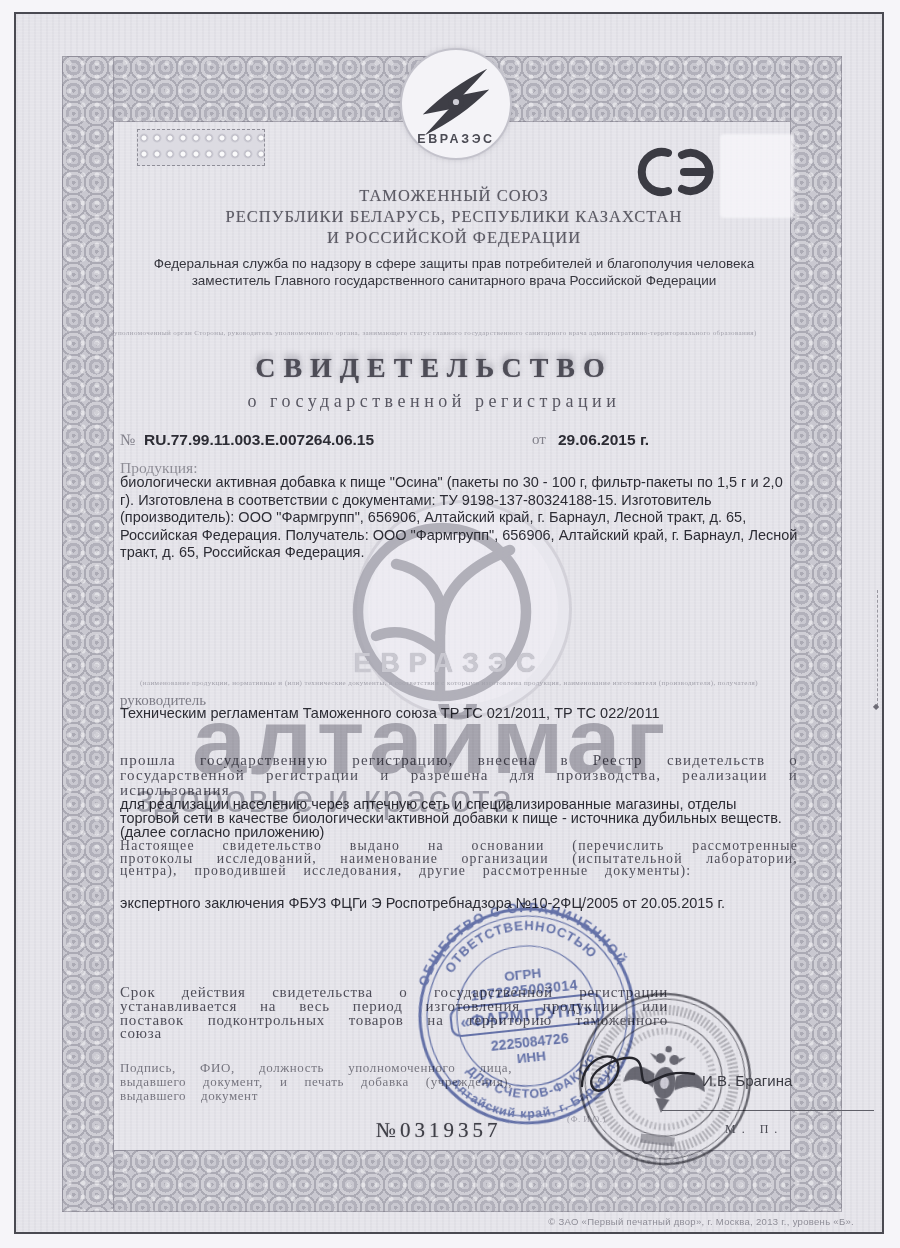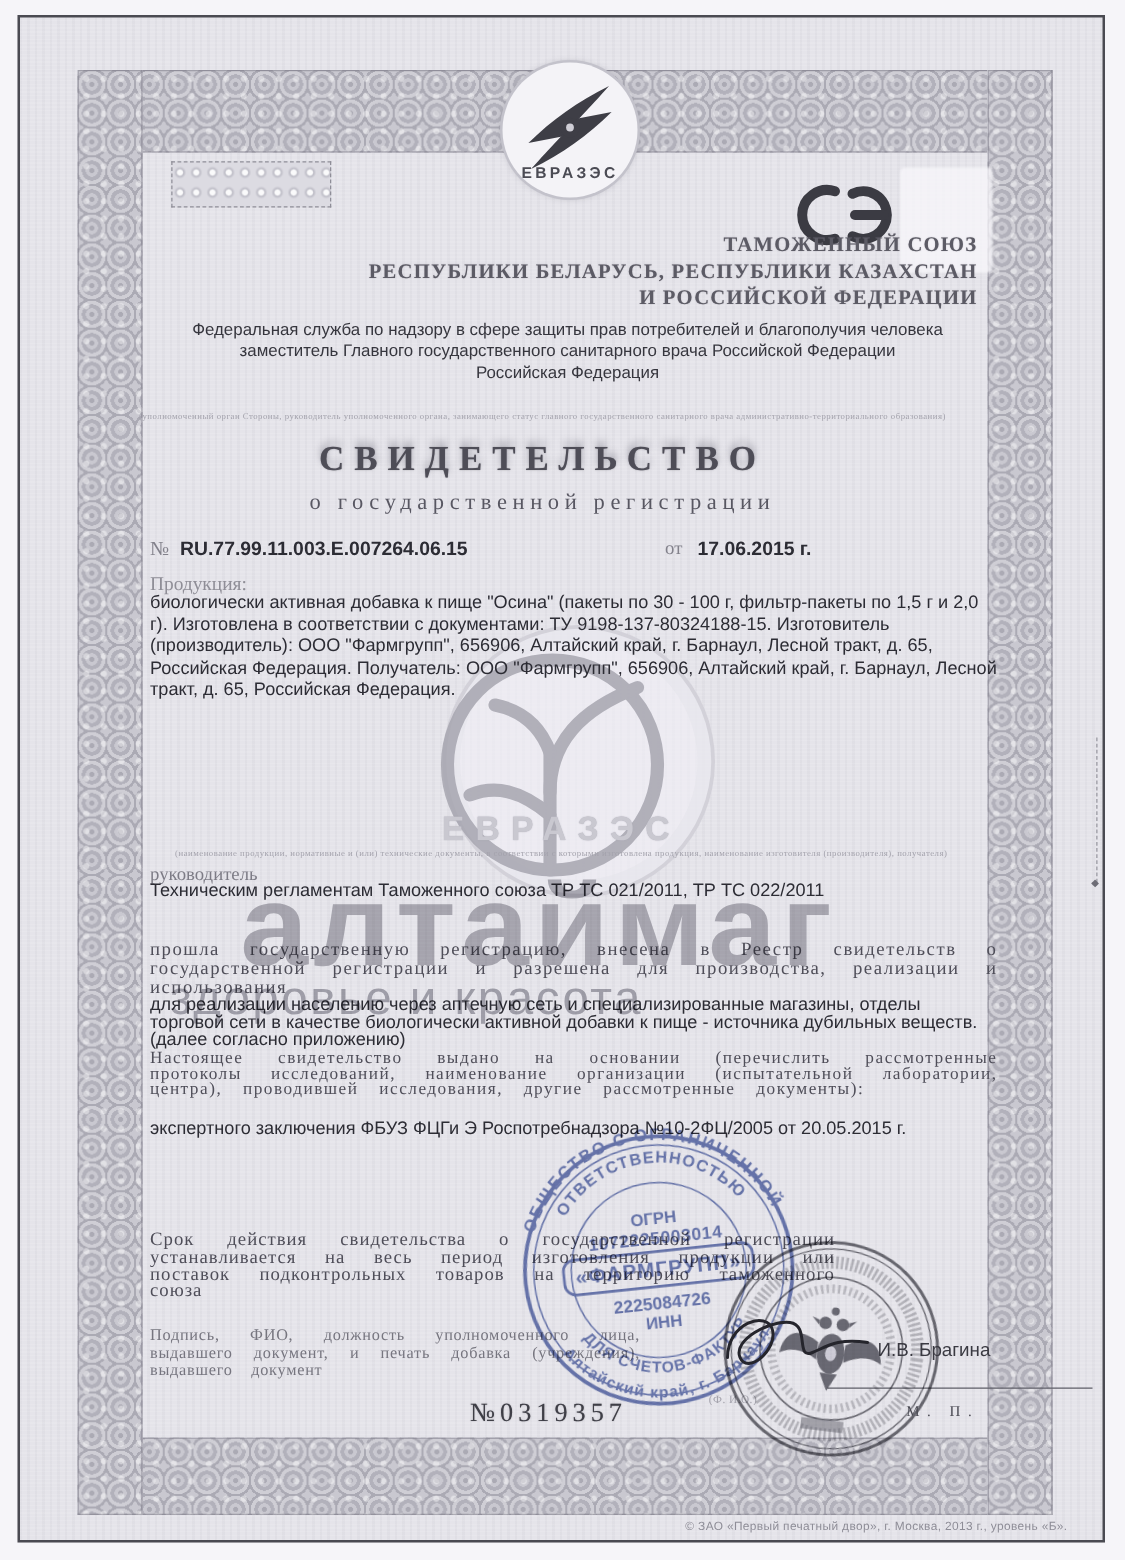--- a/index.html
+++ b/index.html
@@ -24,21 +24,21 @@
   .band-left{left:46px;width:52px;top:42px;bottom:20px}
   .band-right{right:40px;width:52px;top:42px;bottom:20px}
   .logo-circle{left:386px;top:36px;width:108px;height:108px;border-radius:50%;
     background:#f4f3f7;box-shadow:0 0 0 2px #c3c2cb,0 0 6px rgba(80,80,95,.35);z-index:3;text-align:center}
   .dash-box{left:121px;top:115px;width:128px;height:37px;border:1px dashed #8f8e98;
     background-color:#dcdbe2;
     background-image:radial-gradient(circle at 6px 8px,rgba(255,255,255,.85) 2px,rgba(158,157,170,.5) 3px,transparent 5px);
     background-size:13px 16px;z-index:2}
   .white-patch{left:704px;top:120px;width:74px;height:84px;background:rgba(248,247,251,.75);
     border-radius:4px;filter:blur(1px);z-index:2}
-  .union{left:110px;right:100px;top:171px;text-align:right;color:#5c5b65;font-weight:bold;
+  .union{left:110px;right:100px;top:171px;text-align:center;color:#5c5b65;font-weight:normal;
     font-size:16.5px;letter-spacing:1px;line-height:21px;z-index:4;text-shadow:0 0 1px rgba(92,91,101,.4)}
   .authority{left:90px;right:80px;top:241px;text-align:center;color:#36363e;font-size:13.5px;line-height:17px;z-index:4}
   .tiny-cap{color:#a3a2ac;font-size:7px;letter-spacing:.4px;filter:blur(.55px);white-space:nowrap;z-index:4}
   .title-main{left:0;right:30px;top:338px;text-align:center;font-weight:bold;font-size:28px;
     letter-spacing:8px;color:#4e4d57;z-index:4;text-shadow:0 -4px 6px rgba(100,100,112,.45),0 0 1px rgba(78,77,87,.6)}
   .title-sub{left:0;right:30px;top:377px;text-align:center;font-weight:normal;font-size:18px;
     letter-spacing:4.5px;color:#585762;z-index:4}
   .lbl{color:#82818b}
   .ink{color:#2c2c34}
   .regrow{top:415px;left:104px;right:60px;z-index:4}
@@ -97,32 +97,31 @@
   </svg>
 
   <div class="union ser abs">
     <div>ТАМОЖЕННЫЙ СОЮЗ</div>
     <div>РЕСПУБЛИКИ БЕЛАРУСЬ, РЕСПУБЛИКИ КАЗАХСТАН</div>
     <div>И РОССИЙСКОЙ ФЕДЕРАЦИИ</div>
   </div>
   <div class="authority san abs">
     <div>Федеральная служба по надзору в сфере защиты прав потребителей и благополучия человека</div>
     <div>заместитель Главного государственного санитарного врача Российской Федерации</div>
-    <div>Российская Федерация</div>
   </div>
   <div class="tiny-cap abs ser" style="left:0;right:30px;top:315px;text-align:center">(уполномоченный орган Стороны, руководитель уполномоченного органа, занимающего статус главного государственного санитарного врача административно-территориального образования)</div>
 
   <div class="title-main ser abs">СВИДЕТЕЛЬСТВО</div>
   <div class="title-sub ser abs">о государственной регистрации</div>
 
   <div class="regrow abs">
     <span class="ser lbl abs" style="left:0;top:2px;font-size:16px">№</span>
     <span class="san ink abs" style="left:24px;top:2px;font-size:15.5px;font-weight:bold">RU.77.99.11.003.Е.007264.06.15</span>
     <span class="ser lbl abs" style="left:412px;top:2px;font-size:15px">от</span>
-    <span class="san ink abs" style="left:438px;top:2px;font-size:15.5px;font-weight:bold">17.06.2015 г.</span>
+    <span class="san ink abs" style="left:438px;top:2px;font-size:15.5px;font-weight:bold">29.06.2015 г.</span>
   </div>
 
   <div class="ser abs p-body" style="left:104px;top:445px;font-size:15.5px;color:#8f8e97">Продукция:</div>
   <div class="san abs p-body ink" style="left:104px;top:460px;width:678px;font-size:14.5px;line-height:17.6px">биологически активная добавка к пище "Осина" (пакеты по 30 - 100 г, фильтр-пакеты по 1,5 г и 2,0 г). Изготовлена в соответствии с документами: ТУ 9198-137-80324188-15. Изготовитель (производитель): ООО "Фармгрупп", 656906, Алтайский край, г. Барнаул, Лесной тракт, д. 65, Российская Федерация. Получатель: ООО "Фармгрупп", 656906, Алтайский край, г. Барнаул, Лесной тракт, д. 65, Российская Федерация.</div>
 
   <div class="wm wm-bigcircle abs"></div>
   <svg class="abs wm" style="left:296px;top:470px;width:260px;height:260px;z-index:2;opacity:.85" viewBox="0 0 260 260">
     <g fill="none" stroke="#a7a6b0" stroke-width="10.5" stroke-linecap="round">
       <circle cx="130" cy="128" r="84"></circle>
       <path d="M 128,212 C 128,180 128,150 128,118"></path>

